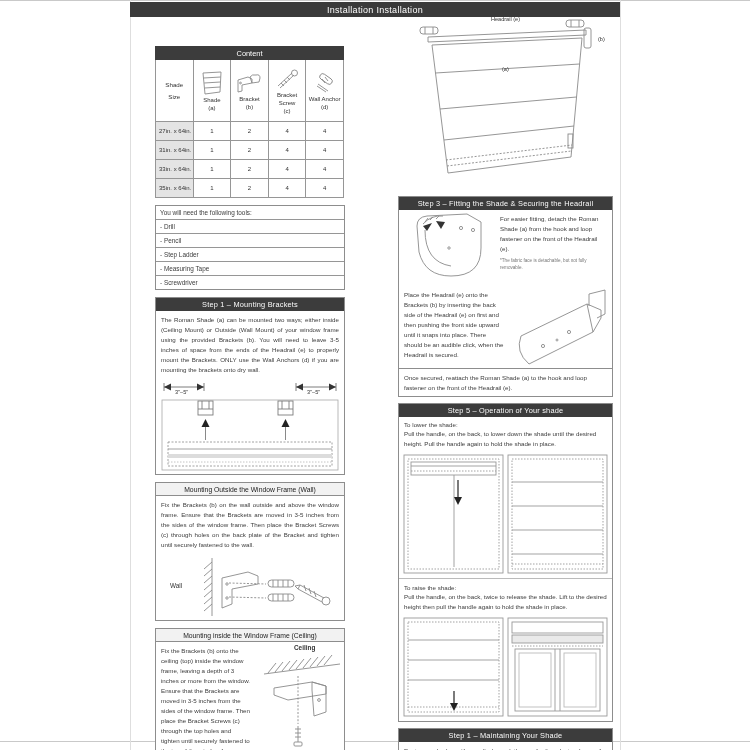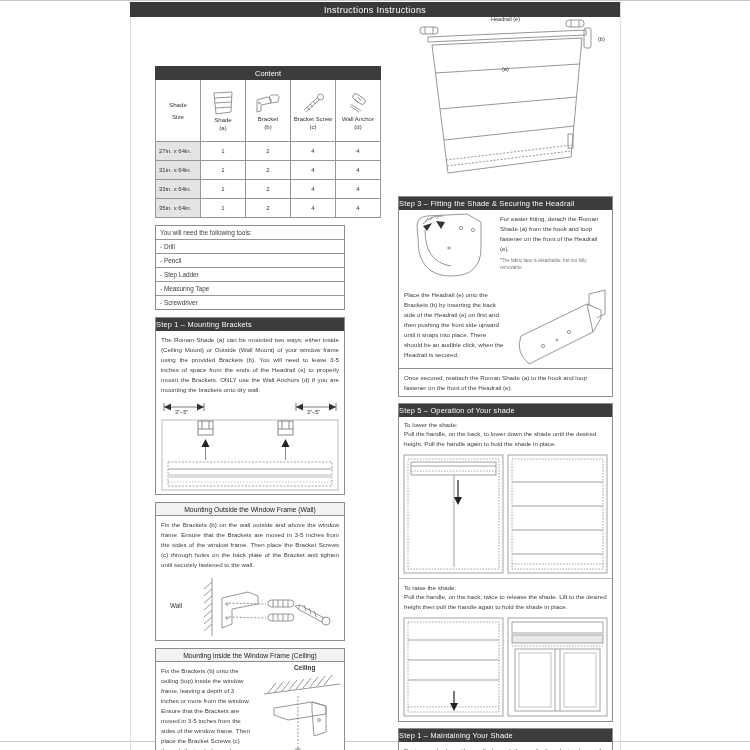--- a/index.html
+++ b/index.html
@@ -9,28 +9,28 @@
   .edge-h { position:absolute; left:0; width:750px; height:1px; background:#c9c9c9; }
   .edge-v { position:absolute; top:0; height:750px; width:1px; background:#dedede; }
 
   .header-bar { position:absolute; left:130px; top:2px; width:490px; height:15px; background:#3a3a3a;
     color:#fff; font-size:9px; display:flex; align-items:center; justify-content:center; letter-spacing:.3px; }
 
   .col-left  { position:absolute; left:155px; top:46px;  width:190px; }
   .col-right { position:absolute; left:398px; top:14px; width:215px; }
 
   .sec { border:1px solid #8d8d8d; background:#fff; }
-  .bar-dark { background:#3c3c3c; color:#fbfbfb; font-size:7.4px; text-align:left; height:13px; line-height:13px; letter-spacing:.2px; }
+  .bar-dark { background:#3c3c3c; color:#fbfbfb; font-size:7.4px; text-align:center; height:13px; line-height:13px; letter-spacing:.2px; }
   .bar-sub  { background:#f2f2f2; border-bottom:1px solid #8d8d8d; color:#222; font-size:6.8px; text-align:center; height:13px; line-height:13px; }
 
   .txt { font-size:6.2px; line-height:1.62; color:#3c3c3c; text-align:justify; padding:4px 5px 3px 5px; }
   .note { font-size:4.6px; color:#777; line-height:1.5; padding:1px 5px 3px 5px; }
 
   
-  table.content { border-collapse:collapse; width:226px; table-layout:fixed;margin-top:20px; }
+  table.content { border-collapse:collapse; width:189px; table-layout:fixed; }
   table.content td, table.content th { border:1px solid #969696; font-size:6px; color:#333; text-align:center; vertical-align:middle; }
   table.content .title { background:#3c3c3c; color:#fff; font-size:7.4px; height:13px; border:1px solid #3c3c3c; }
   table.content .hdr { height:62px; }
   table.content .rowlabel { background:#e4e4e4; text-align:left; padding-left:3px; height:19px; }
   table.content .sizehdr { background:#fff; font-size:6.2px; line-height:1.8; }
   .hdr-icon { display:block; margin:2px auto 1px auto; }
   .hdr-lbl { display:block; line-height:1.35; }
 
   .chk-row { border-top:1px solid #969696; font-size:6.4px; color:#3c3c3c; padding:3px 4px 3px 4px; }
 
@@ -44,21 +44,21 @@
   .s4label { font-size:6.2px; color:#3c3c3c; padding:4px 5px 0 5px; }
 </style>
 </head>
 <body>
 
 <div class="edge-h" style="top:0;"></div>
 <div class="edge-h" style="top:741px;"></div>
 <div class="edge-v" style="left:130px;"></div>
 <div class="edge-v" style="left:620px;"></div>
 
-<div class="header-bar">Instructions Instructions</div>
+<div class="header-bar">Installation Installation</div>
 
 <div class="col-left">
 
   <table class="content">
     <tbody>
         <tr>
           <td class="title" colspan="5">Content</td>
         </tr>
     <tr class="hdr">
       <td class="sizehdr" style="width:48px;">

